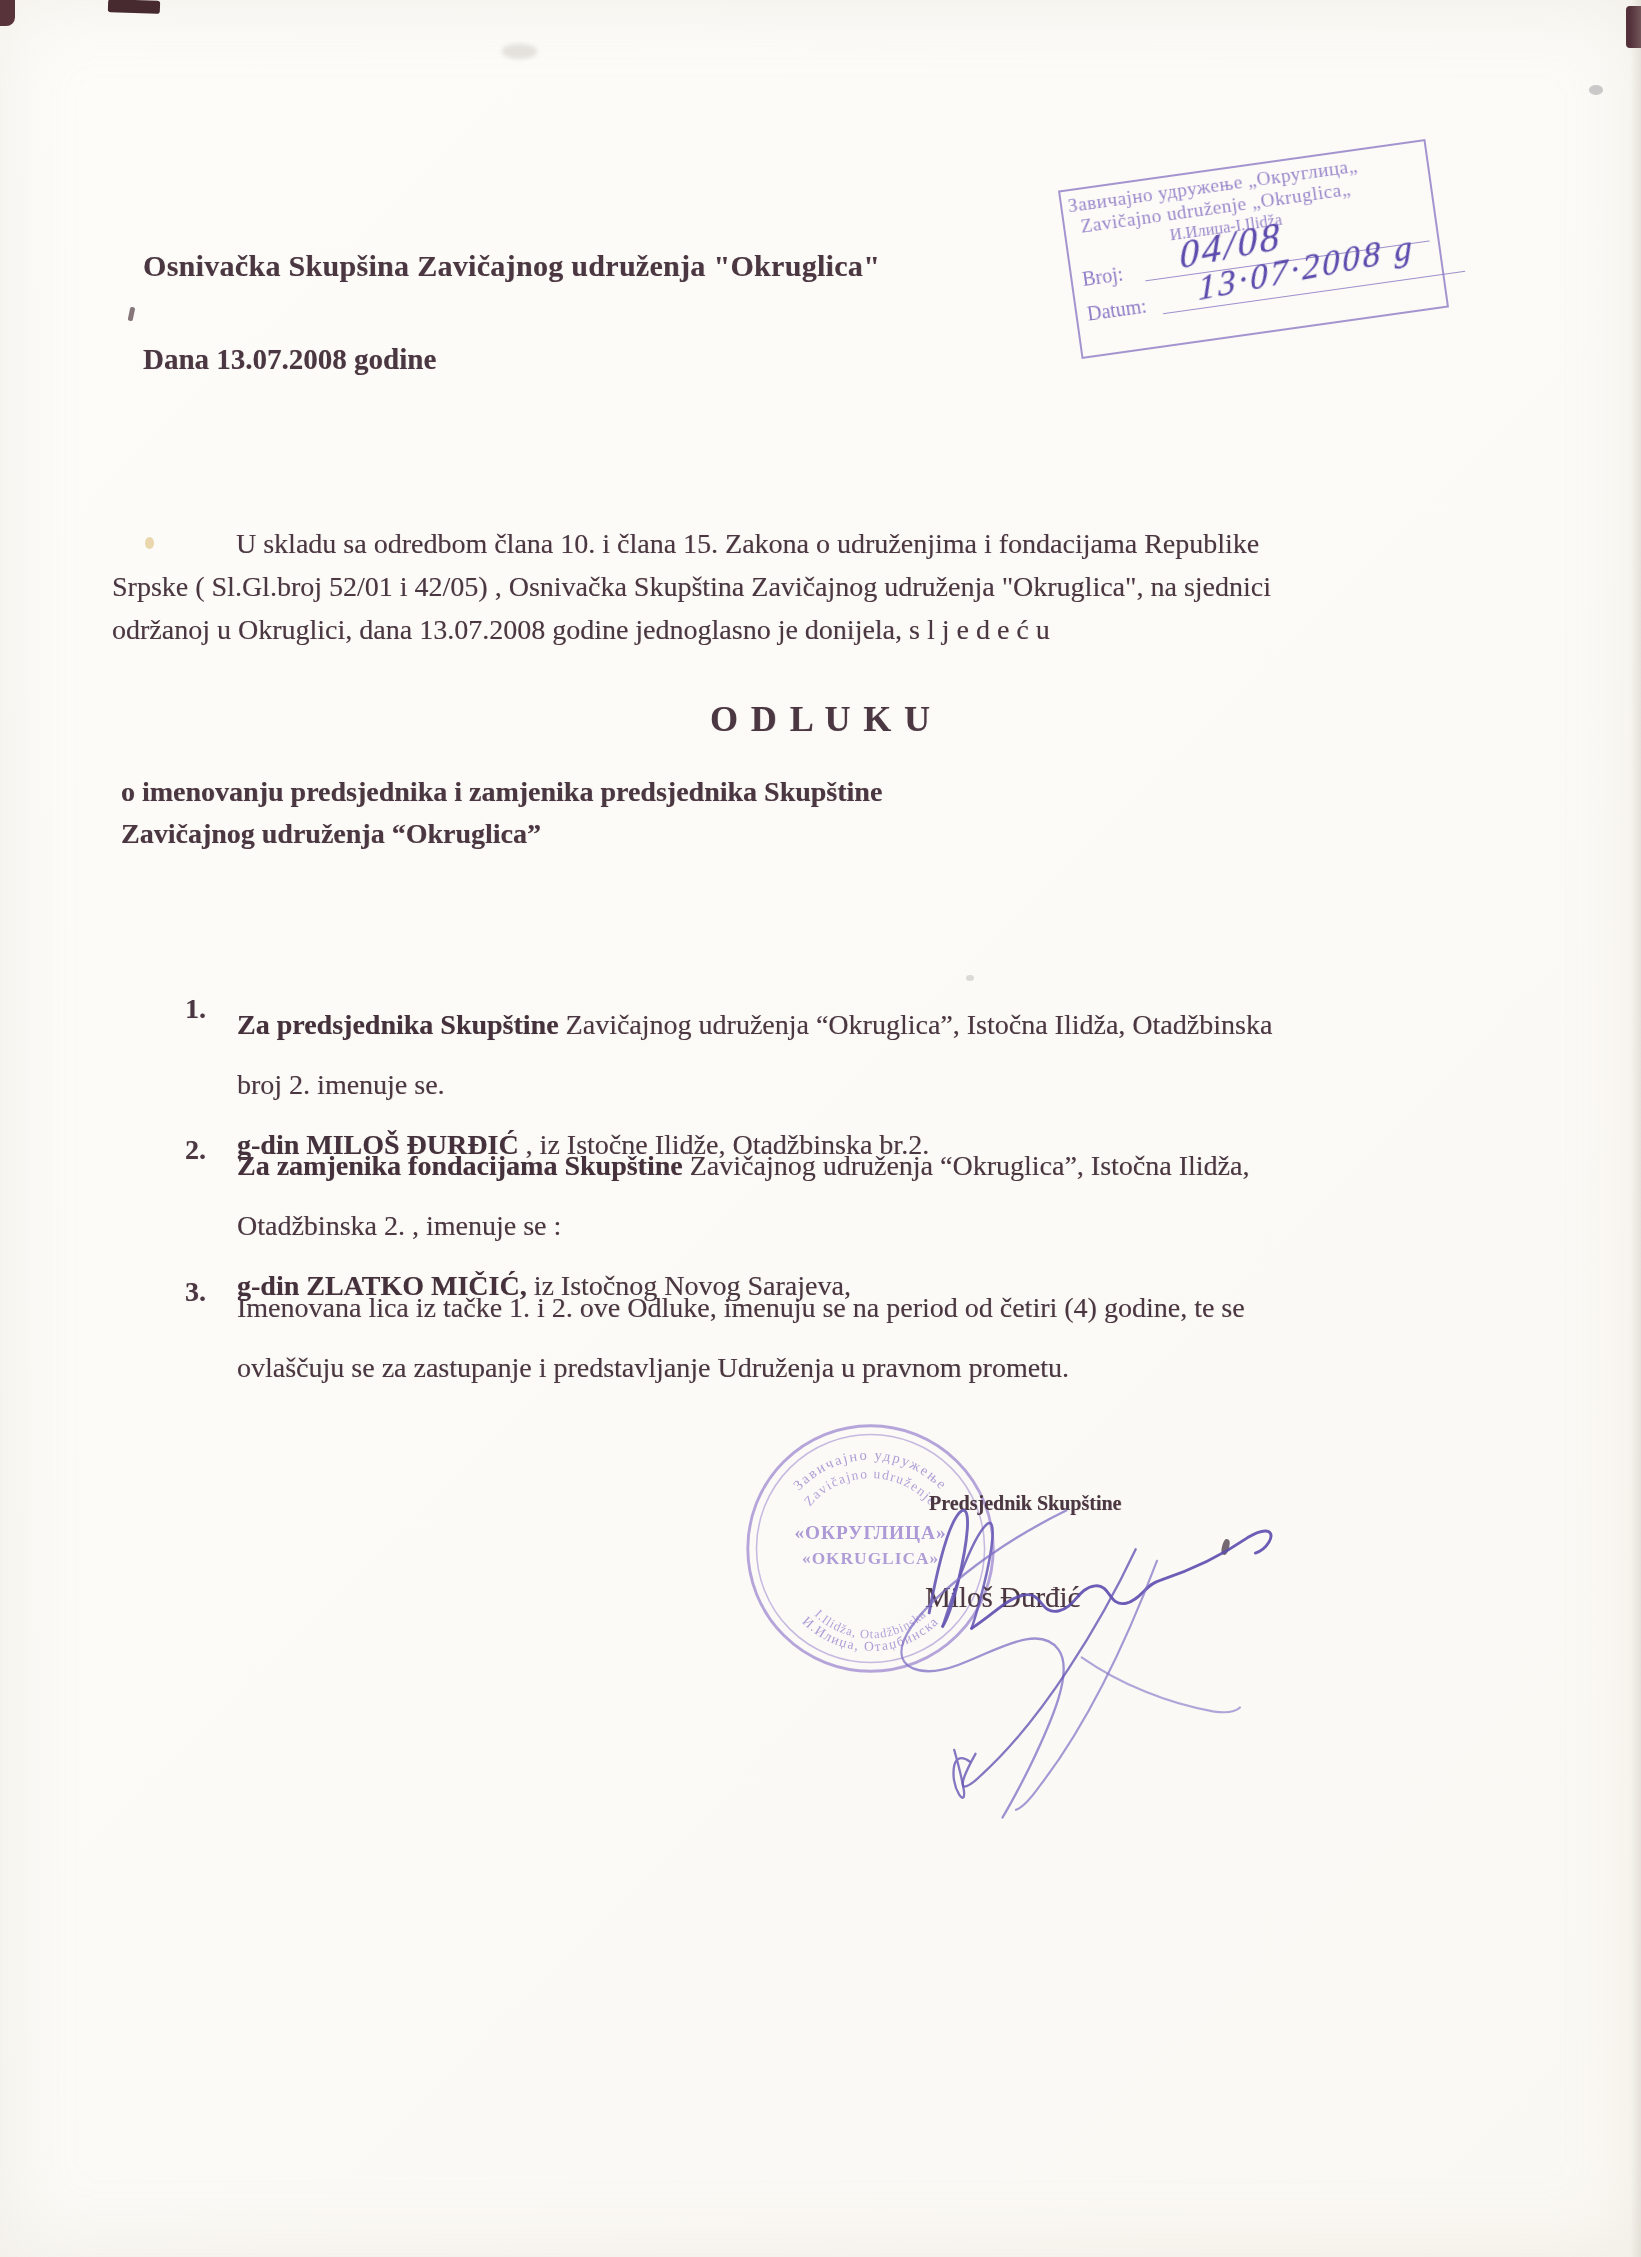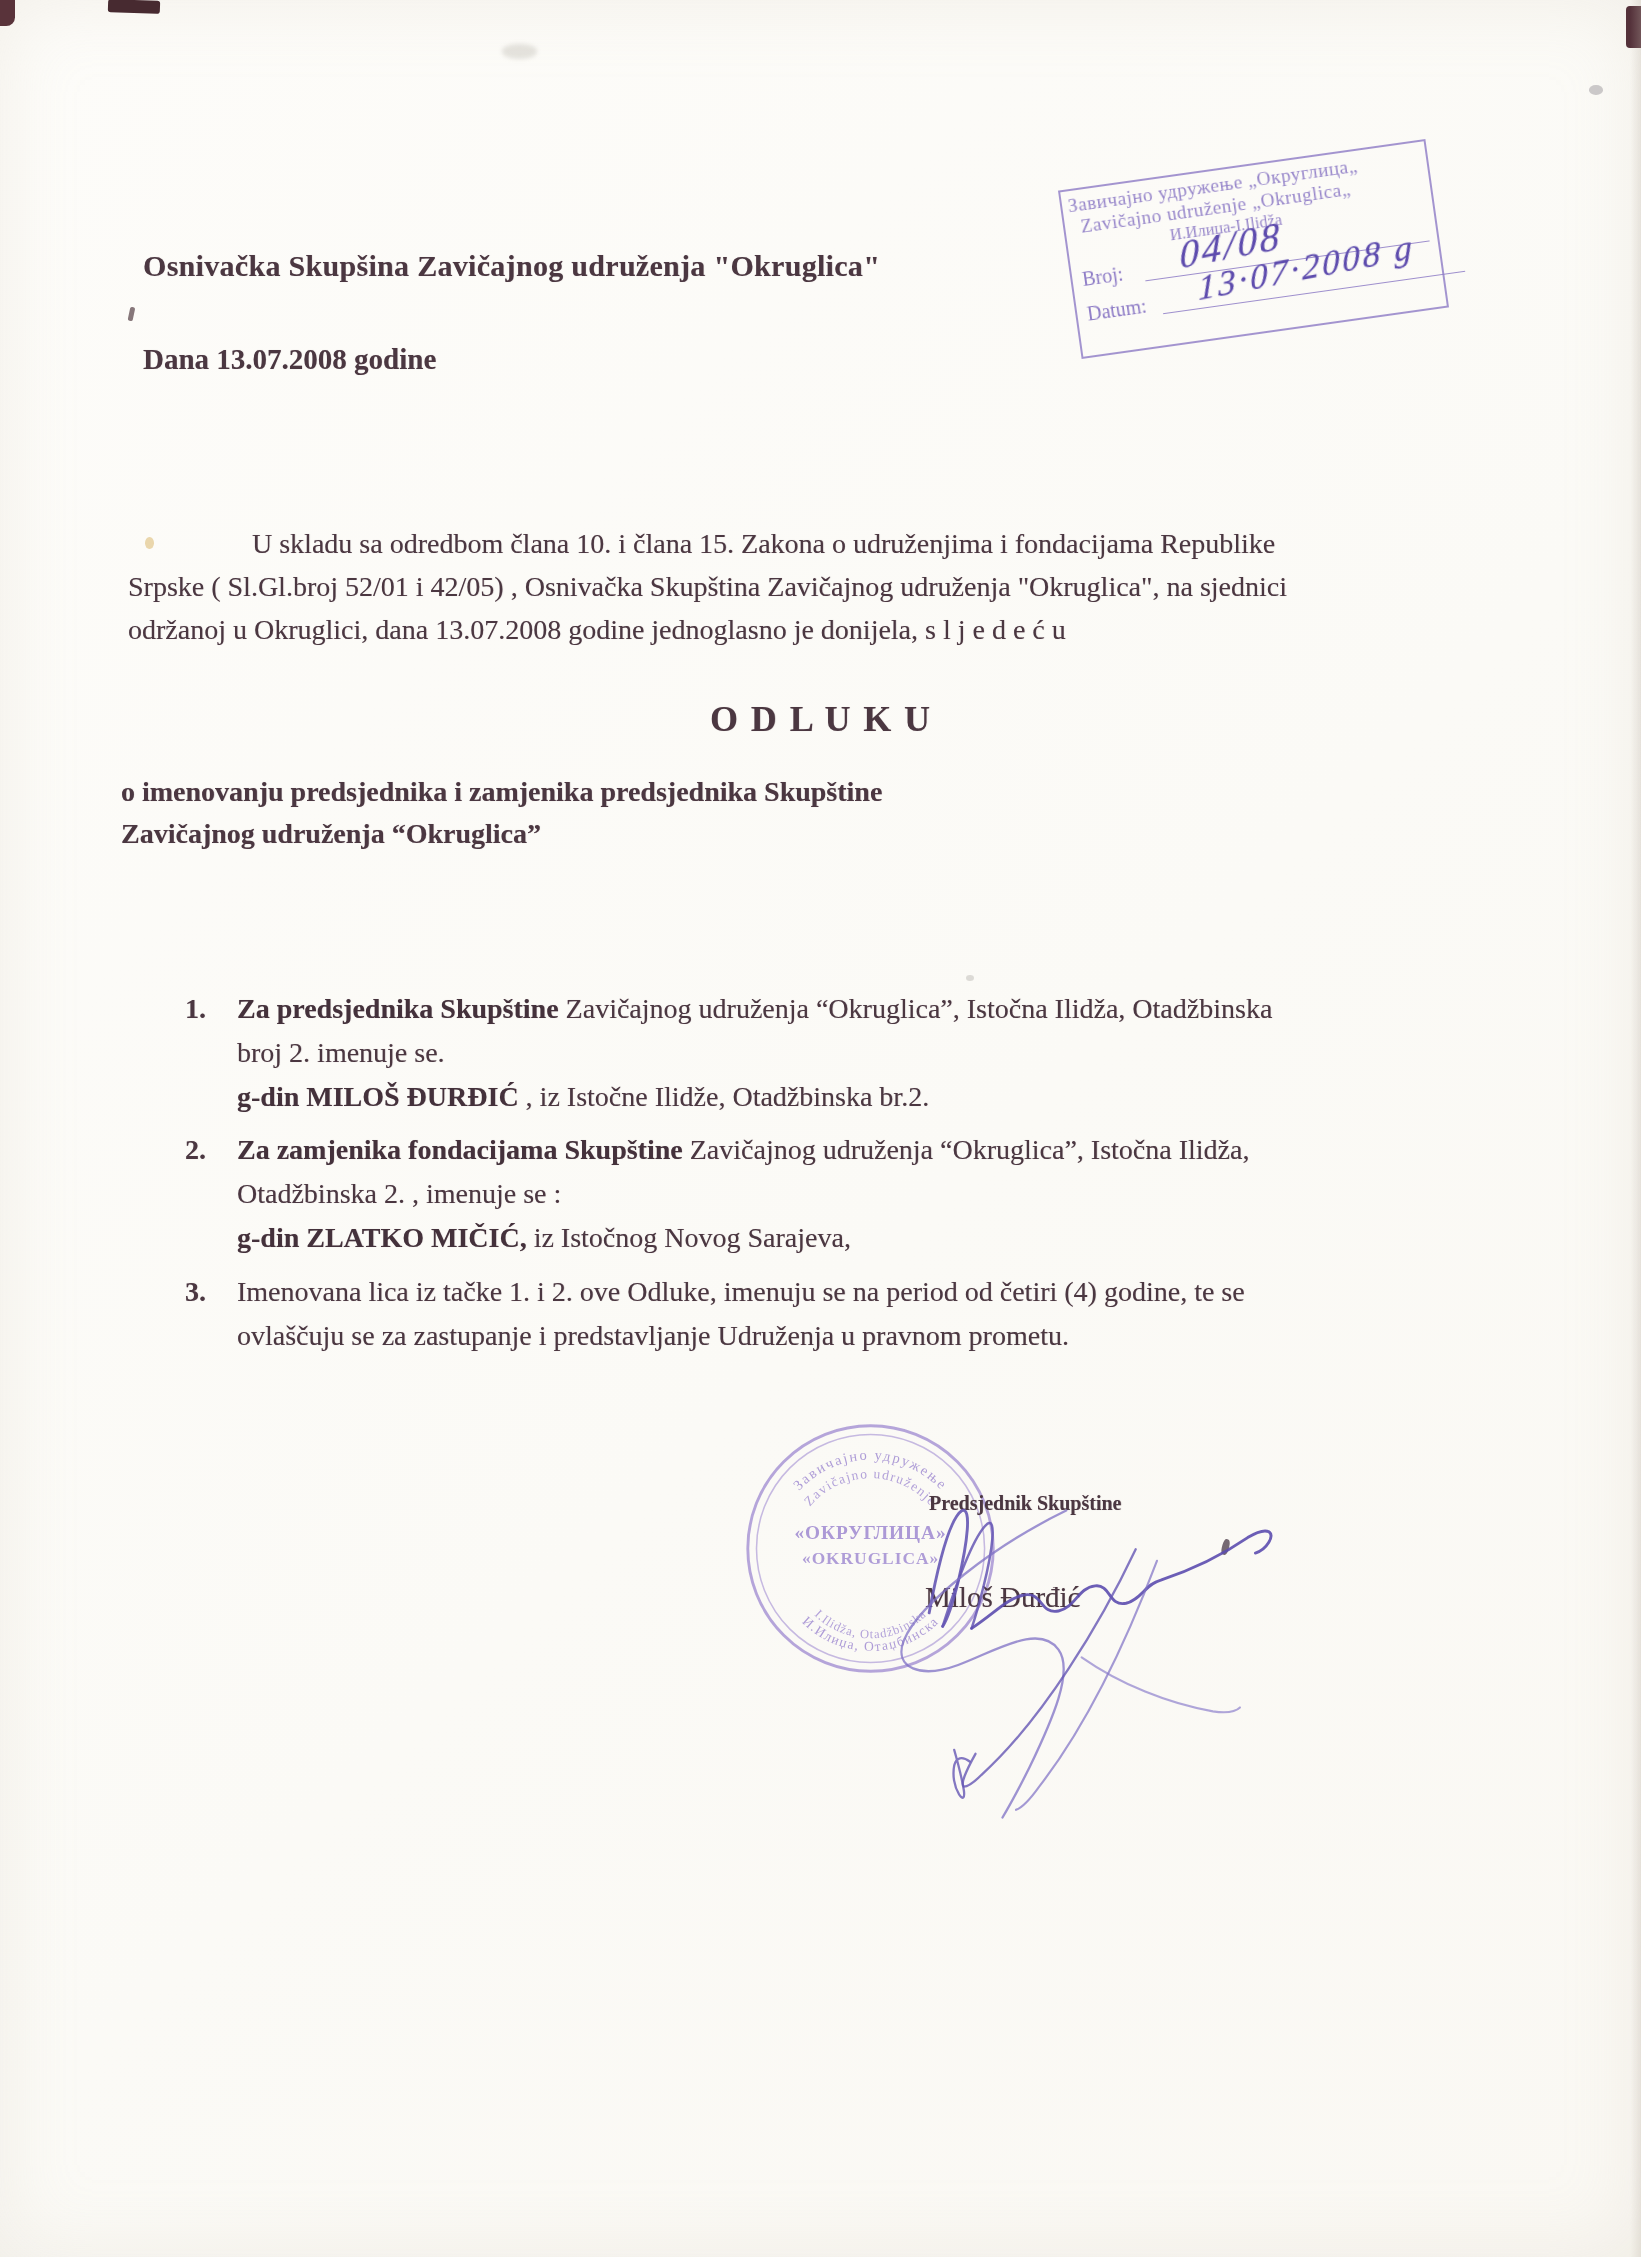--- a/index.html
+++ b/index.html
@@ -33,32 +33,32 @@
   .cs-row.datum::after{left:75px;right:-33px;}
   .hand{
     position:absolute;font-style:italic;color:#5d4bad;letter-spacing:2.9px;
     transform:skewX(-10deg) rotate(-3deg);white-space:nowrap;
     text-shadow:0 0 1px rgba(93,75,173,.5);
   }
   .cs-broj{left:100px;top:-15.4px;font-size:39px;}
   .cs-datum{left:114px;top:-13.5px;font-size:35px;}
 
   
-  .intro{position:absolute;left:128px;top:522px;width:1405px;font-size:28px;line-height:43px;}
+  .intro{position:absolute;left:112px;top:522px;width:1405px;font-size:28px;line-height:43px;}
   .intro .ind{padding-left:124px;}
 
   
   .heading{position:absolute;left:121px;top:698px;width:1400px;text-align:center;font-size:36px;font-weight:bold;letter-spacing:1.9px;}
   .subtitle{position:absolute;left:121px;top:771px;width:1400px;text-align:left;font-size:28px;font-weight:bold;line-height:42px;}
 
   
   .item{position:absolute;left:185px;width:1342px;font-size:28px;line-height:44px;display:flex;}
   .item .inum{width:52px;font-weight:bold;flex:none;}
   .item .ibody{flex:1;}
-  .iline{white-space:nowrap;}
+  .iline{white-space:nowrap;margin-top:16px;}
 
   
   .sig-role{position:absolute;left:929px;top:1492px;font-size:20px;font-weight:bold;}
   .sig-name{position:absolute;left:925px;top:1581px;font-size:29px;}
 
   svg.seal{position:absolute;left:742px;top:1417px;filter:blur(0.4px);opacity:.92;}
   svg.sig{position:absolute;left:850px;top:1468px;}
 
   
   .art{position:absolute;}

